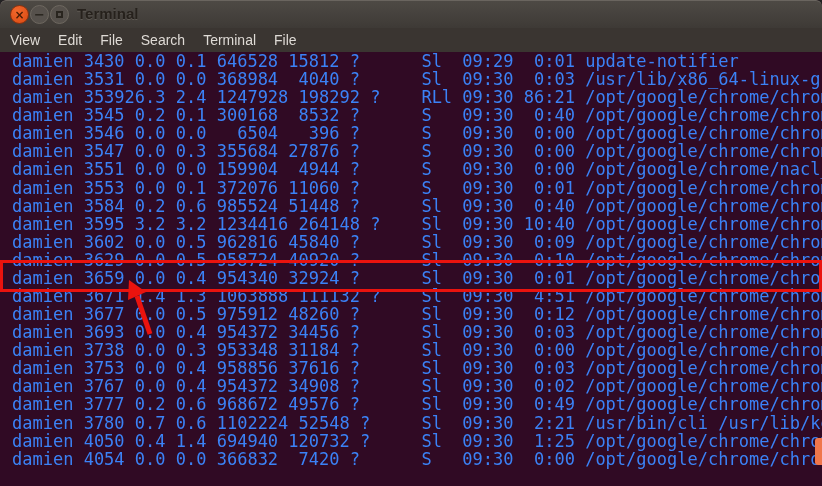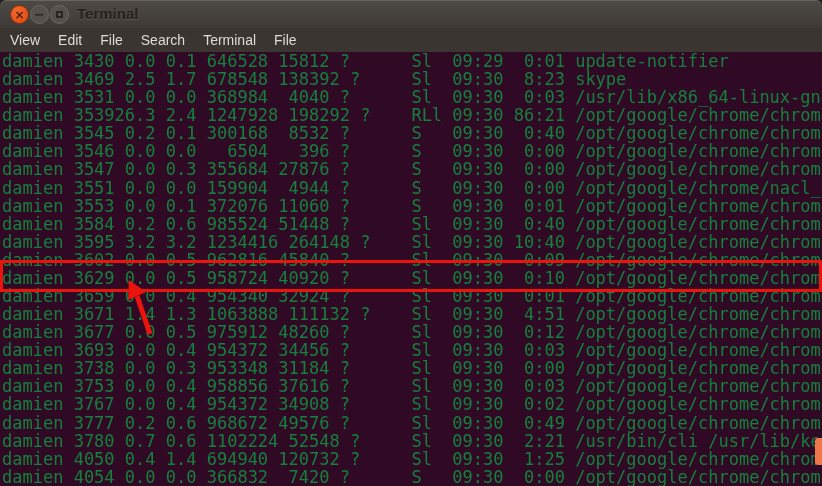--- a/index.html
+++ b/index.html
@@ -39,21 +39,21 @@
   }
   .menu-item{padding:2px 9px;cursor:default;}
   .menu-item:first-child{margin-left:1px;}
   
   #term{
     position:absolute;left:0;top:52px;width:822px;height:434px;
     overflow:hidden;background:#300a24;
   }
   .trow{
     position:relative;height:18.08px;line-height:18.08px;
-    white-space:pre;font-size:17px;color:#15803d;padding-left:2px;
+    white-space:pre;font-size:17px;color:#3b82f6;padding-left:12px;
     letter-spacing:0;
   }
   
   #hl-box{
     position:absolute;left:0;top:260px;width:816px;height:26px;
     border:3px solid #ea130e;pointer-events:none;
   }
   #arrow{position:absolute;left:0;top:0;pointer-events:none;}
   
   #scroll-nub{
@@ -79,21 +79,20 @@
       <div class="menu-item">View</div>
       <div class="menu-item">Edit</div>
       <div class="menu-item">File</div>
       <div class="menu-item">Search</div>
       <div class="menu-item">Terminal</div>
       <div class="menu-item">File</div>
     </div>
 
   <div id="term">
       <div class="trow">damien 3430 0.0 0.1 646528 15812 ?      Sl  09:29  0:01 update-notifier</div>
-      <div class="trow">damien 3469 2.5 1.7 678548 138392 ?     Sl  09:30  8:23 skype</div>
       <div class="trow">damien 3531 0.0 0.0 368984  4040 ?      Sl  09:30  0:03 /usr/lib/x86_64-linux-gnu/</div>
       <div class="trow">damien 353926.3 2.4 1247928 198292 ?    RLl 09:30 86:21 /opt/google/chrome/chrome</div>
       <div class="trow">damien 3545 0.2 0.1 300168  8532 ?      S   09:30  0:40 /opt/google/chrome/chrome</div>
       <div class="trow">damien 3546 0.0 0.0   6504   396 ?      S   09:30  0:00 /opt/google/chrome/chrome-</div>
       <div class="trow">damien 3547 0.0 0.3 355684 27876 ?      S   09:30  0:00 /opt/google/chrome/chrome</div>
       <div class="trow">damien 3551 0.0 0.0 159904  4944 ?      S   09:30  0:00 /opt/google/chrome/nacl_he</div>
       <div class="trow">damien 3553 0.0 0.1 372076 11060 ?      S   09:30  0:01 /opt/google/chrome/chrome</div>
       <div class="trow">damien 3584 0.2 0.6 985524 51448 ?      Sl  09:30  0:40 /opt/google/chrome/chrome</div>
       <div class="trow">damien 3595 3.2 3.2 1234416 264148 ?    Sl  09:30 10:40 /opt/google/chrome/chrome</div>
       <div class="trow">damien 3602 0.0 0.5 962816 45840 ?      Sl  09:30  0:09 /opt/google/chrome/chrome</div>

